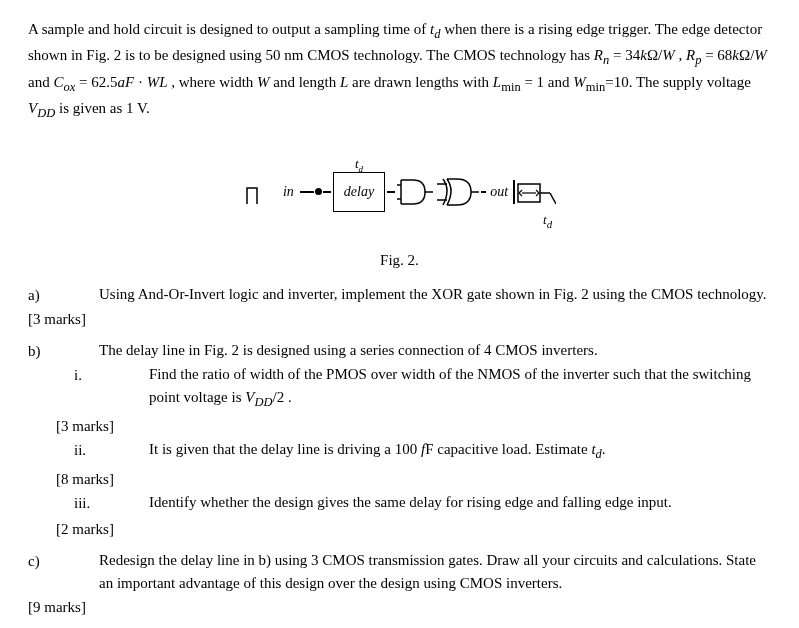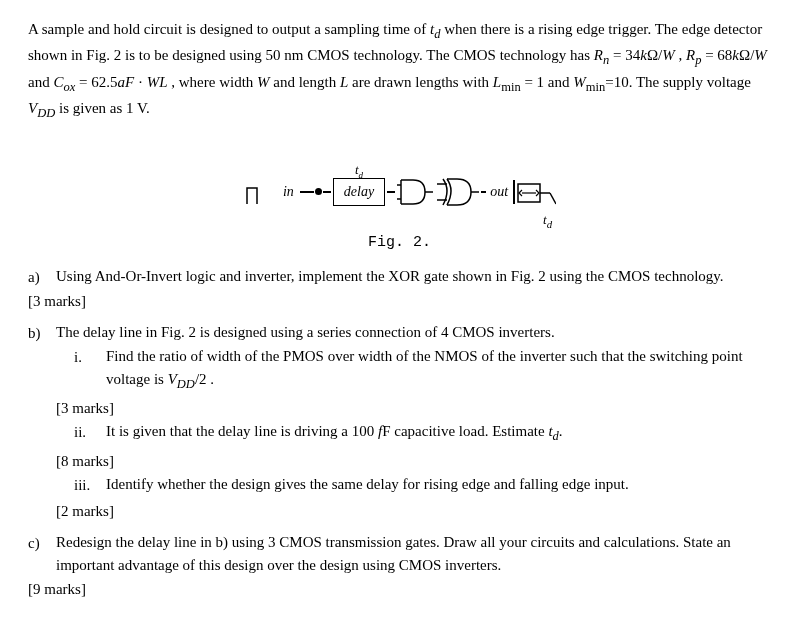--- a/index.html
+++ b/index.html
@@ -62,21 +62,21 @@
     }
 
     .delay-box {
       border: 1.5px solid #000;
       padding: 3px 10px;
       font-size: 14px;
       font-style: italic;
       position: relative;
       display: inline-flex;
       align-items: center;
-      height: 28px;
+      height: 40px;
       background: #fff;
       margin: 0 2px;
     }
 
     .delay-label-top {
       position: absolute;
       top: -16px;
       left: 50%;
       transform: translateX(-50%);
       font-style: italic;
@@ -114,20 +114,21 @@
 
     .q-label-roman {
       min-width: 50px;
       font-size: 15px;
       padding-left: 18px;
     }
 
     .q-text {
       flex: 1;
       line-height: 1.55;
+      margin-left: 43px;
     }
 
     .marks-line {
       display: flex;
       justify-content: flex-start;
       padding-right: 10px;
     }
 
     .sub-items {
       margin-left: 28px;
@@ -224,21 +225,21 @@
 
         <line x1="38" y1="23" x2="44" y2="34" stroke="#000" stroke-width="1.5"></line>
       </svg>
       
       <div style="position:absolute;bottom:-16px;right:4px;font-style:italic;font-size:13px;">
         <span class="math">t</span><sub>d</sub>
       </div>
     </div>
   </div>
 
-  <div class="fig-label" style="font-family:Liberation Mono, monospace;">Fig. 2.</div>
+  <div class="fig-label" style="margin-top:18px;">Fig. 2.</div>
 </div>
 
 <div class="questions">
 
   <div class="question-item">
     <div class="q-row">
       <span class="q-label">a)</span>
       <span class="q-text">Using And-Or-Invert logic and inverter, implement the XOR gate shown in Fig. 2 using the CMOS technology.</span>
     </div>
     <div class="marks-line">

